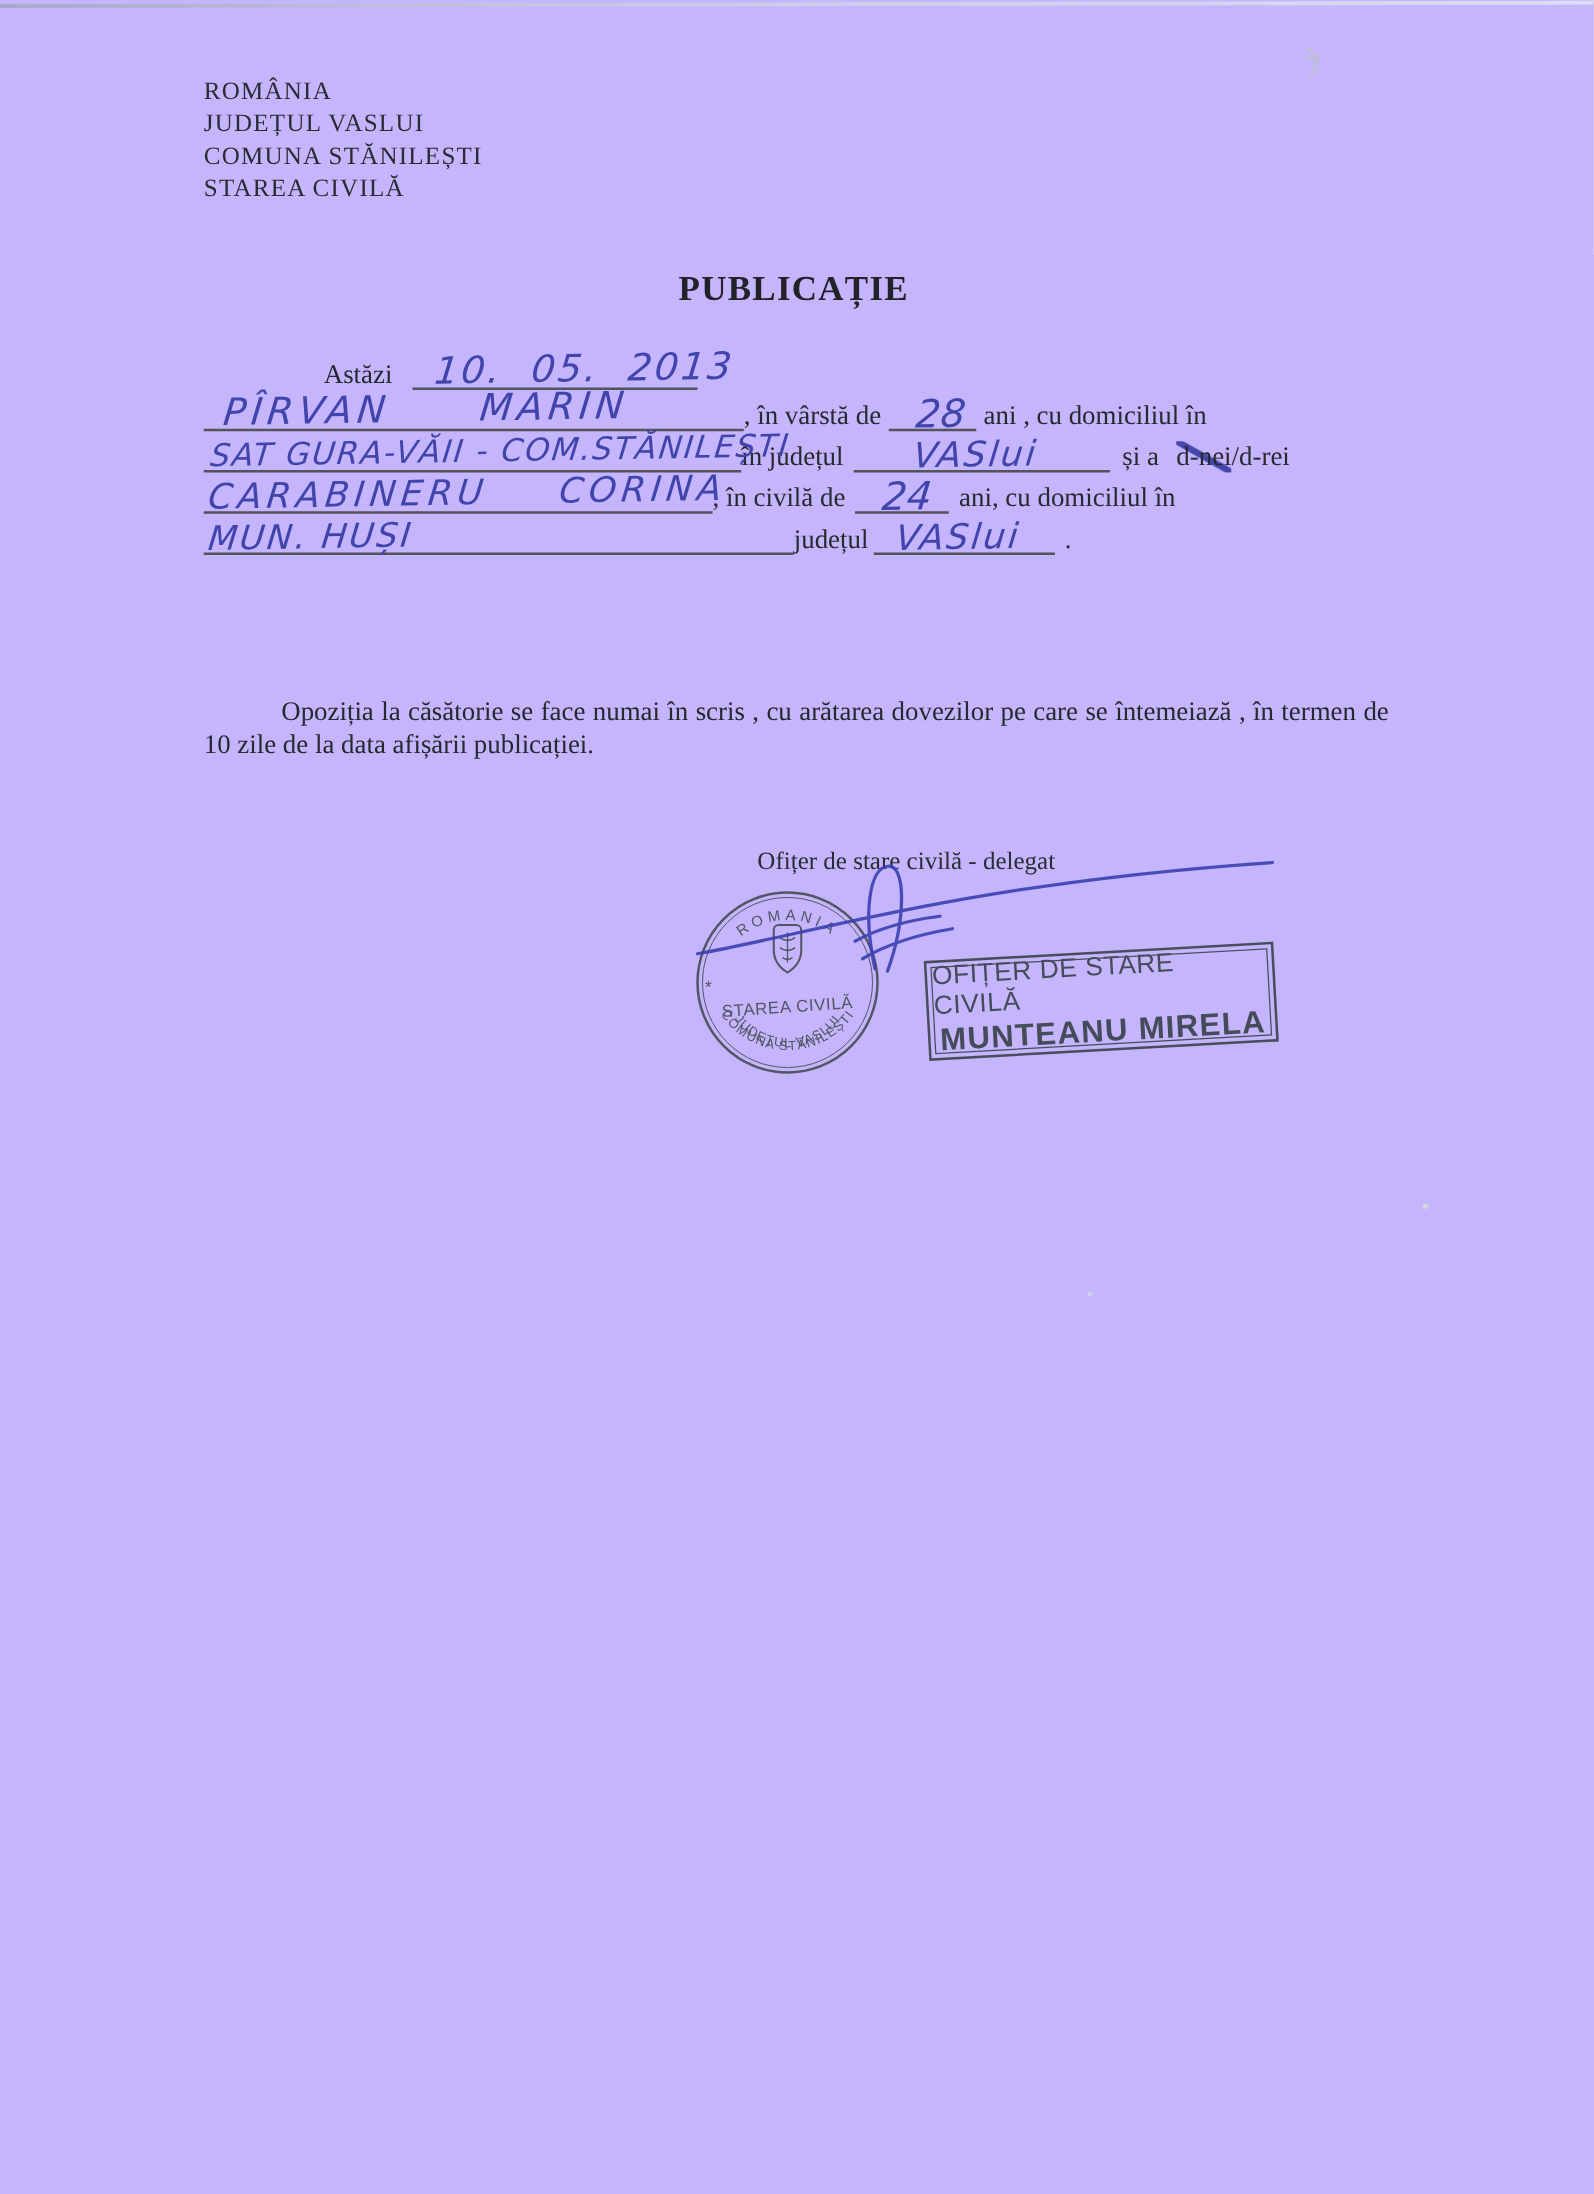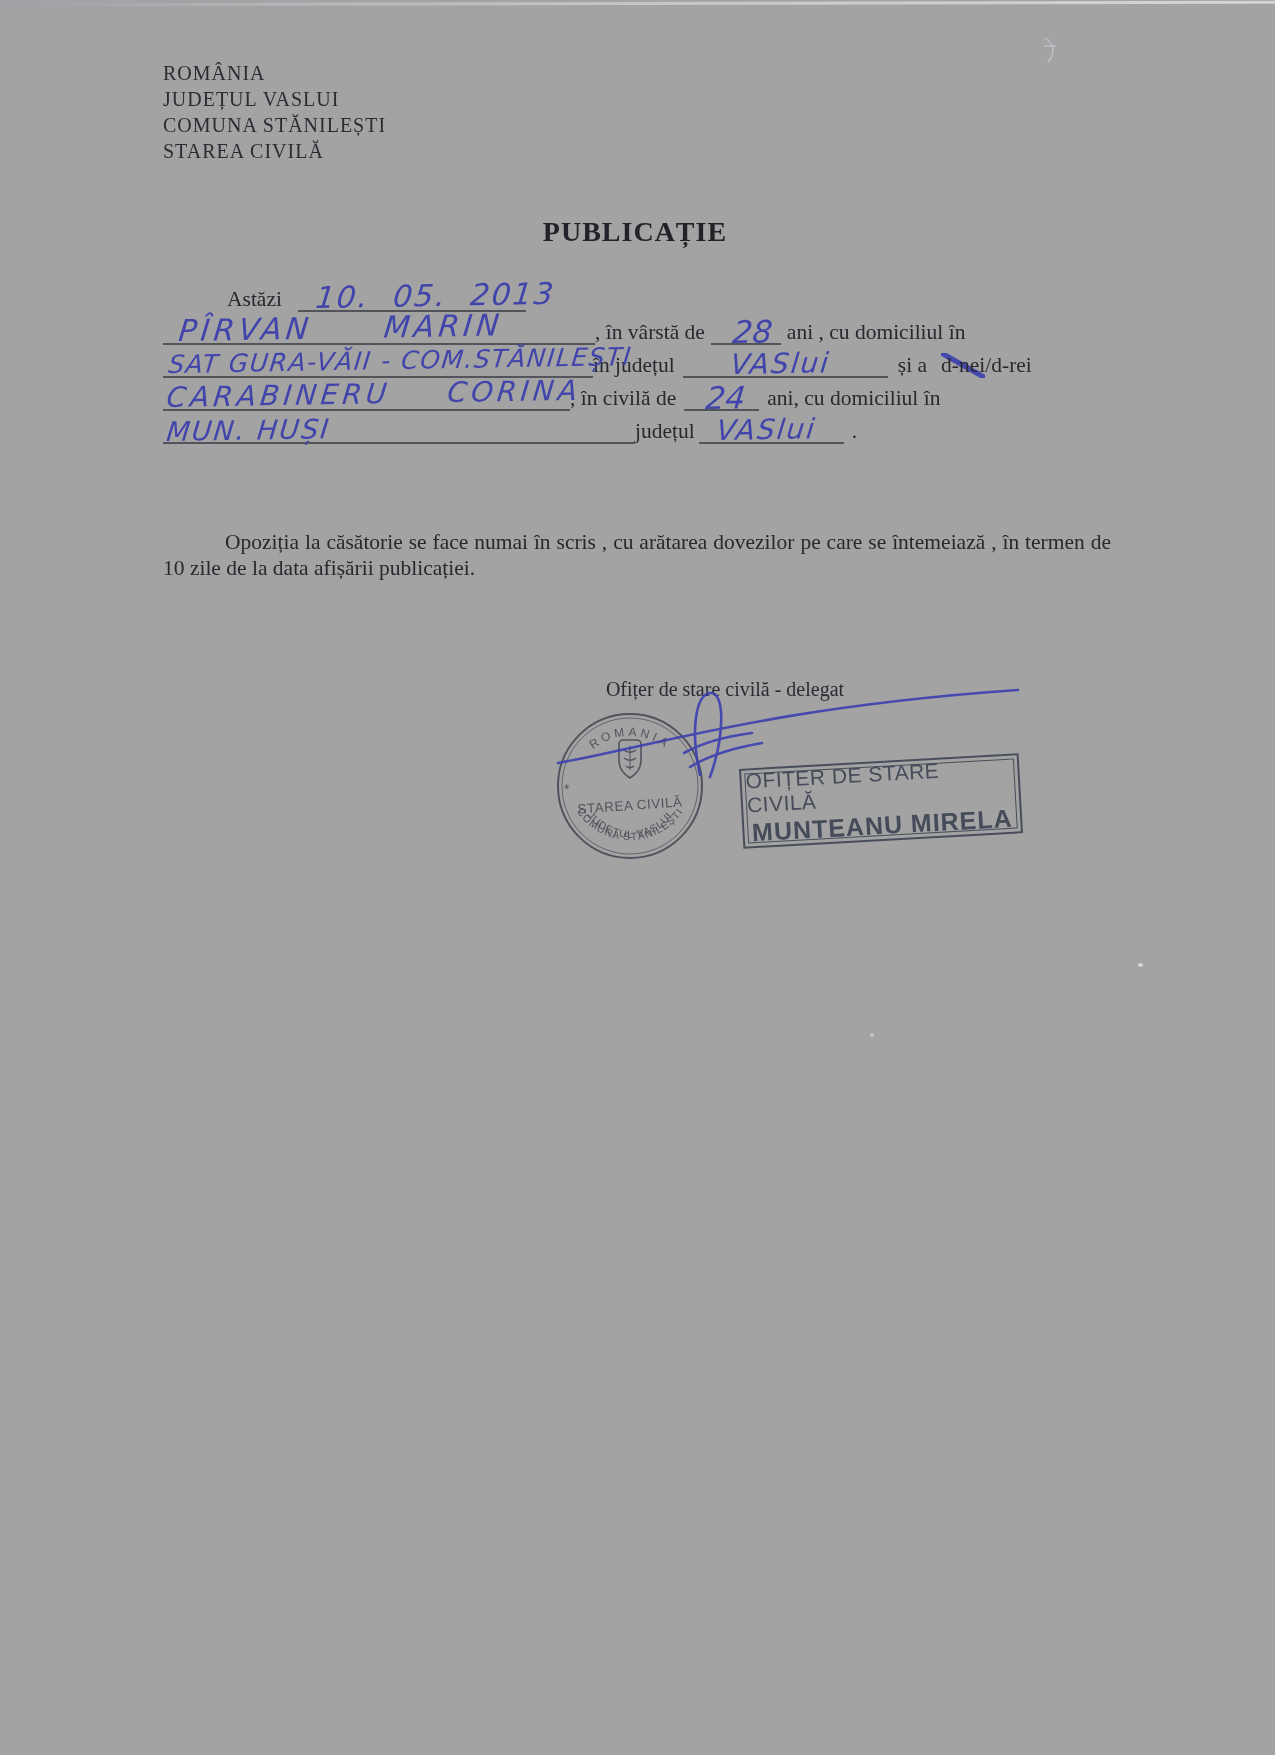--- a/index.html
+++ b/index.html
@@ -1,19 +1,19 @@
 <!DOCTYPE html>
 <html><head>
 <meta charset="utf-8">
 <style>
   html,body{margin:0;padding:0;background:#e8e8e8;}
   .page{
     position:relative;
     width:1275px;height:1755px;
-    background:#a3a3a3;
+    background:#c4b5fd;
     overflow:hidden;
     font-family:"Liberation Serif","DejaVu Serif",serif;
     color:#28282f;
   }
   
   .scan-edge{
     position:absolute;top:2px;left:0;width:100%;height:3px;
     background:linear-gradient(90deg,#9aa0a8 0%,#bfc4ca 25%,#dadde1 55%,#eef0f2 100%);
     transform:rotate(-0.12deg);opacity:.65;
   }
@@ -40,21 +40,21 @@
   }
   .b-date{width:228px;margin-left:14px;margin-right:16px;}
   .b-name{width:432px;}
   .b-age{width:70px;margin:0 6px;}
   .b-dom{width:430px;}
   .b-county{width:205px;margin:0 10px 0 8px;}
   .b-name2{width:407px;}
   .b-age2{width:75px;margin:0 8px;}
   .b-dom2{width:472px;}
   .b-county2{width:145px;margin:0 8px 0 4px;}
-  .indent1{margin-left:64px;margin-right:2px;}
+  .indent1{margin-left:96px;margin-right:2px;}
   
   .hw{
     position:absolute;bottom:-5px;left:8px;white-space:nowrap;
     font-family:"DejaVu Sans",sans-serif;font-style:italic;
     color:#4144ab;transform:skewX(-7deg) rotate(-1deg);transform-origin:left bottom;
   }
   .hw-date{font-size:30px;letter-spacing:2px;word-spacing:12px;left:16px;}
   .hw-gname{font-size:30px;letter-spacing:4px;word-spacing:58px;left:14px;}
   .hw-num{font-size:31px;left:20px;bottom:-7px;}
   .hw-gdom{font-size:25px;letter-spacing:1.5px;left:4px;bottom:-3px;}
@@ -65,21 +65,21 @@
   .struck{
     background-image:linear-gradient(to top right,transparent 43%,#4447ae 46%,#4447ae 55%,transparent 58%);
   }
   .bride-gap{margin-right:14px;}
   
   .jpara{
     position:absolute;left:163px;width:948px;
     font-size:21.5px;line-height:26px;text-align:justify;text-indent:62px;
   }
   .p-legal{top:442px;}
-  .p-opp{top:529px;}
+  .p-opp{top:556px;}
   
   .officer{
     position:absolute;top:678px;left:490px;width:470px;
     text-align:center;font-size:20px;color:#2b2b33;
   }
   .round-stamp{position:absolute;top:706px;left:546px;}
   .sig{position:absolute;top:633px;left:540px;}
   .rect-stamp{
     position:absolute;top:761px;left:741px;width:280px;height:80px;
     transform:rotate(-3.2deg);

